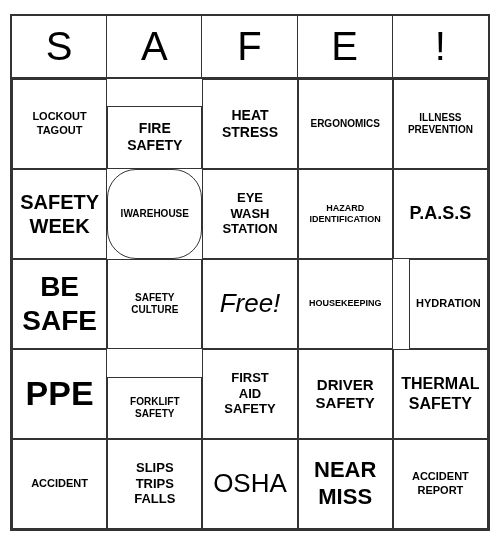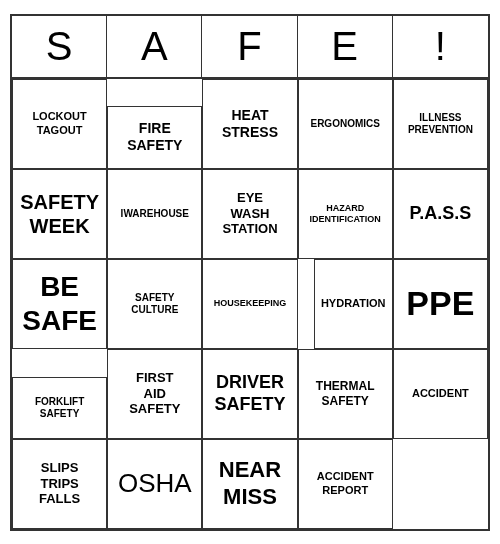--- a/index.html
+++ b/index.html
@@ -62,35 +62,36 @@
   </div>
   <div class="bingo-grid">
 
     <div class="bingo-cell" style="font-size:11px;">LOCKOUT<br>TAGOUT</div>
     <div class="bingo-cell" style="font-size:14px;margin-top:27px;">FIRE<br>SAFETY</div>
     <div class="bingo-cell" style="font-size:14px;">HEAT<br>STRESS</div>
     <div class="bingo-cell" style="font-size:10px;">ERGONOMICS</div>
     <div class="bingo-cell" style="font-size:10px;">ILLNESS<br>PREVENTION</div>
 
     <div class="bingo-cell" style="font-size:20px;">SAFETY<br>WEEK</div>
-    <div class="bingo-cell" style="font-size:10px;">IWAREHOUSE</div>
+    <div class="bingo-cell" style="font-size:10px;border-radius:29px;">IWAREHOUSE</div>
     <div class="bingo-cell" style="font-size:13px;">EYE<br>WASH<br>STATION</div>
     <div class="bingo-cell" style="font-size:9px;">HAZARD<br>IDENTIFICATION</div>
     <div class="bingo-cell" style="font-size:18px;">P.A.S.S</div>
 
     <div class="bingo-cell" style="font-size:28px; font-weight:bold;">BE<br>SAFE</div>
     <div class="bingo-cell" style="font-size:10px;">SAFETY<br>CULTURE</div>
+    <div class="bingo-cell" style="font-size:26px; font-style:italic; text-transform:none; font-weight:normal;">Free!</div>
     <div class="bingo-cell" style="font-size:9px;">HOUSEKEEPING</div>
     <div class="bingo-cell" style="font-size:11px;margin-left:16px;">HYDRATION</div>
 
     <div class="bingo-cell" style="font-size:34px; font-weight:bold;text-align:center;">PPE</div>
     <div class="bingo-cell" style="font-size:10px;margin-top:28px;">FORKLIFT<br>SAFETY</div>
     <div class="bingo-cell" style="font-size:13px;">FIRST<br>AID<br>SAFETY</div>
-    <div class="bingo-cell" style="font-size:18px;">DRIVER<br>SAFETY</div>
-    <div class="bingo-cell" style="font-size:12px;">THERMAL<br>SAFETY</div>
+    <div class="bingo-cell" style="font-size:15px;">DRIVER<br>SAFETY</div>
+    <div class="bingo-cell" style="font-size:16px;">THERMAL<br>SAFETY</div>
 
     <div class="bingo-cell" style="font-size:11px;">ACCIDENT</div>
     <div class="bingo-cell" style="font-size:13px;">SLIPS<br>TRIPS<br>FALLS</div>
     <div class="bingo-cell" style="font-size:26px; font-weight:normal;">OSHA</div>
     <div class="bingo-cell" style="font-size:22px; font-weight:bold;">NEAR<br>MISS</div>
     <div class="bingo-cell" style="font-size:11px;">ACCIDENT<br>REPORT</div>
   </div>
 </div>
 
 </body></html>

